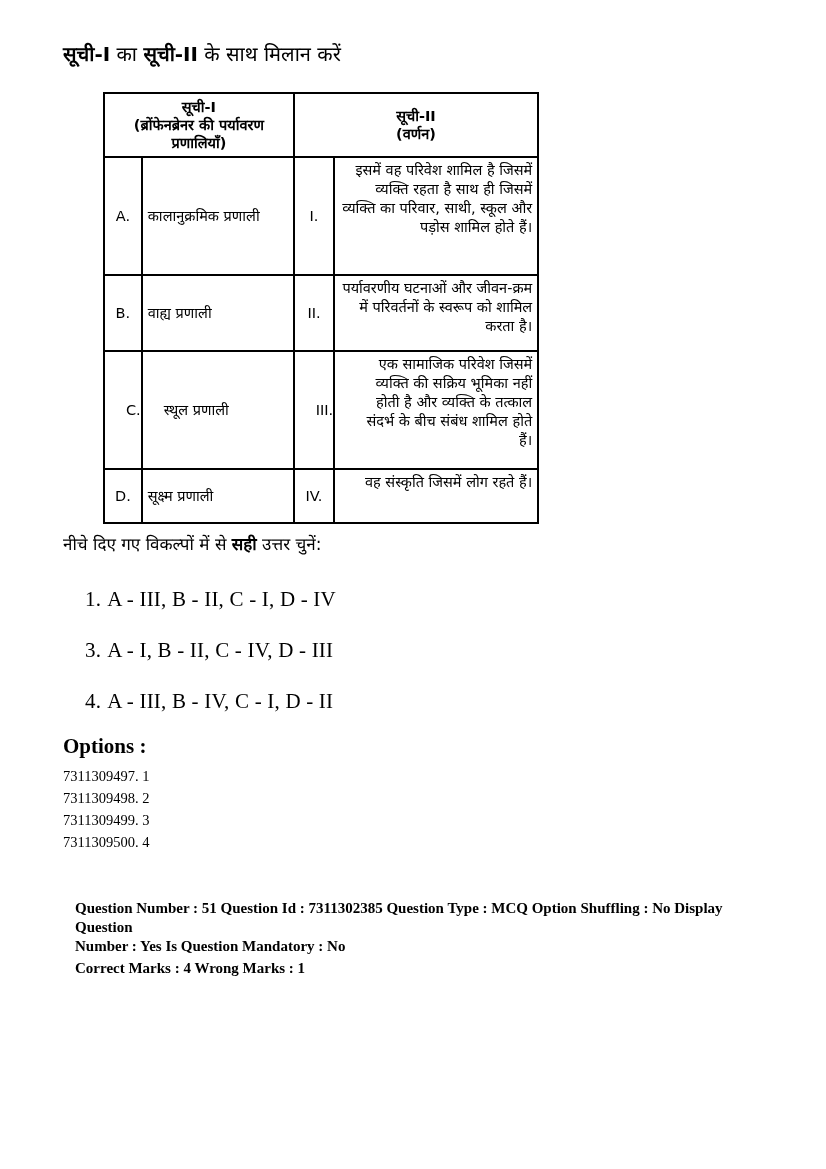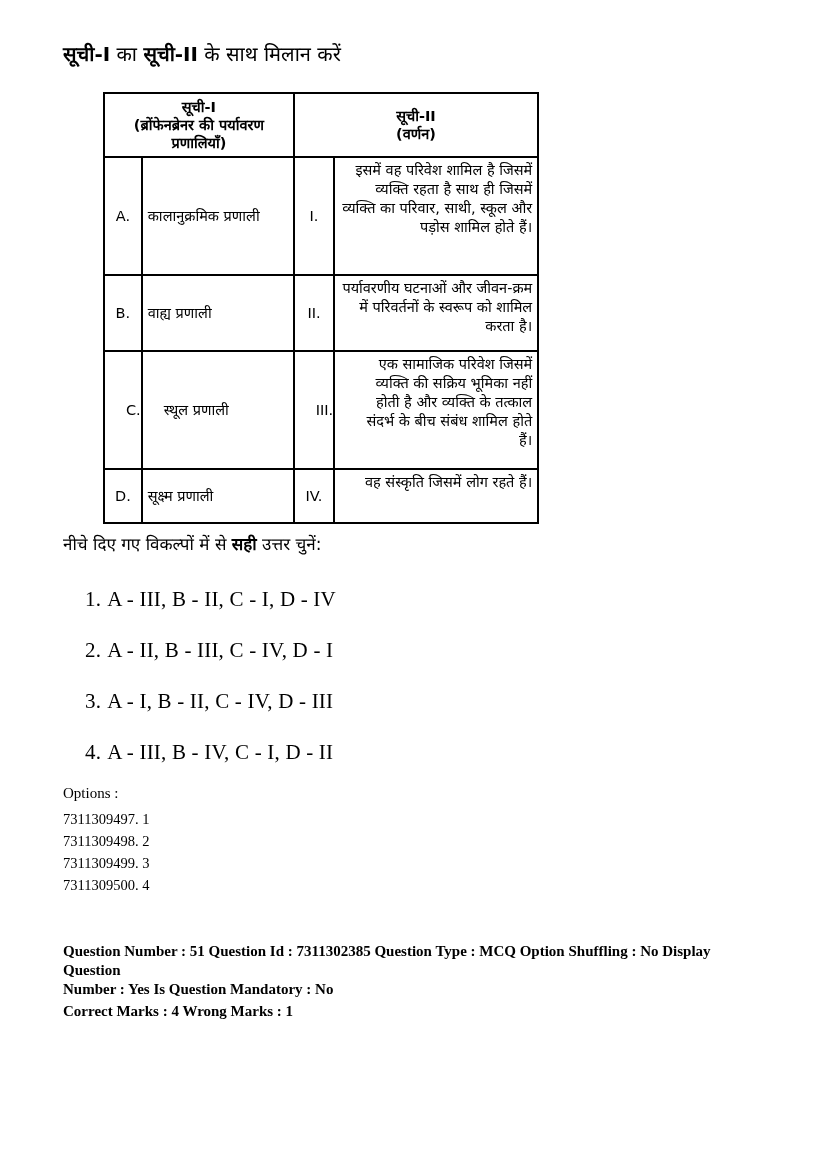--- a/index.html
+++ b/index.html
@@ -65,32 +65,32 @@
   .answer-option {
     font-family: "Liberation Serif", serif;
     font-size: 21px;
     margin-bottom: 26px;
     letter-spacing: 0.2px;
   }
   .answer-option .opt-num { margin-right: 6px; }
 
   
   .options-label {
-    font-weight: normal;
-    font-size: 15px;
+    font-weight: bold;
+    font-size: 21px;
     margin-top: -6px;
   }
   .option-ids { margin-top: 6px; }
   .option-id {
     font-size: 14.5px;
     line-height: 22px;
   }
 
   
-  .footer { margin-top: 46px; }
+  .footer { margin-top: 46px; margin-left: 12px; }
   .footer-line {
     font-weight: bold;
     font-size: 15px;
     line-height: 19px;
   }
   .footer-line3 {
     font-weight: bold;
     font-size: 15px;
     line-height: 19px;
     margin-top: 3px;
@@ -154,23 +154,20 @@
 
   <div class="subheading">
     <span>नीचे दिए गए विकल्पों में से </span><b>सही</b><span> उत्तर चुनें:</span>
   </div>
 
   <div class="options-list">
     <div class="answer-option">
       <span class="opt-num">1.</span><span>A - III, B - II, C - I, D - IV</span>
     </div>
     <div class="answer-option">
-      <span class="opt-num">2.</span><span>A - II, B - III, C - IV, D - I</span>
-    </div>
-    <div class="answer-option">
       <span class="opt-num">3.</span><span>A - I, B - II, C - IV, D - III</span>
     </div>
     <div class="answer-option">
       <span class="opt-num">4.</span><span>A - III, B - IV, C - I, D - II</span>
     </div>
   </div>
 
   <div class="options-label">Options :</div>
 
   <div class="option-ids">

